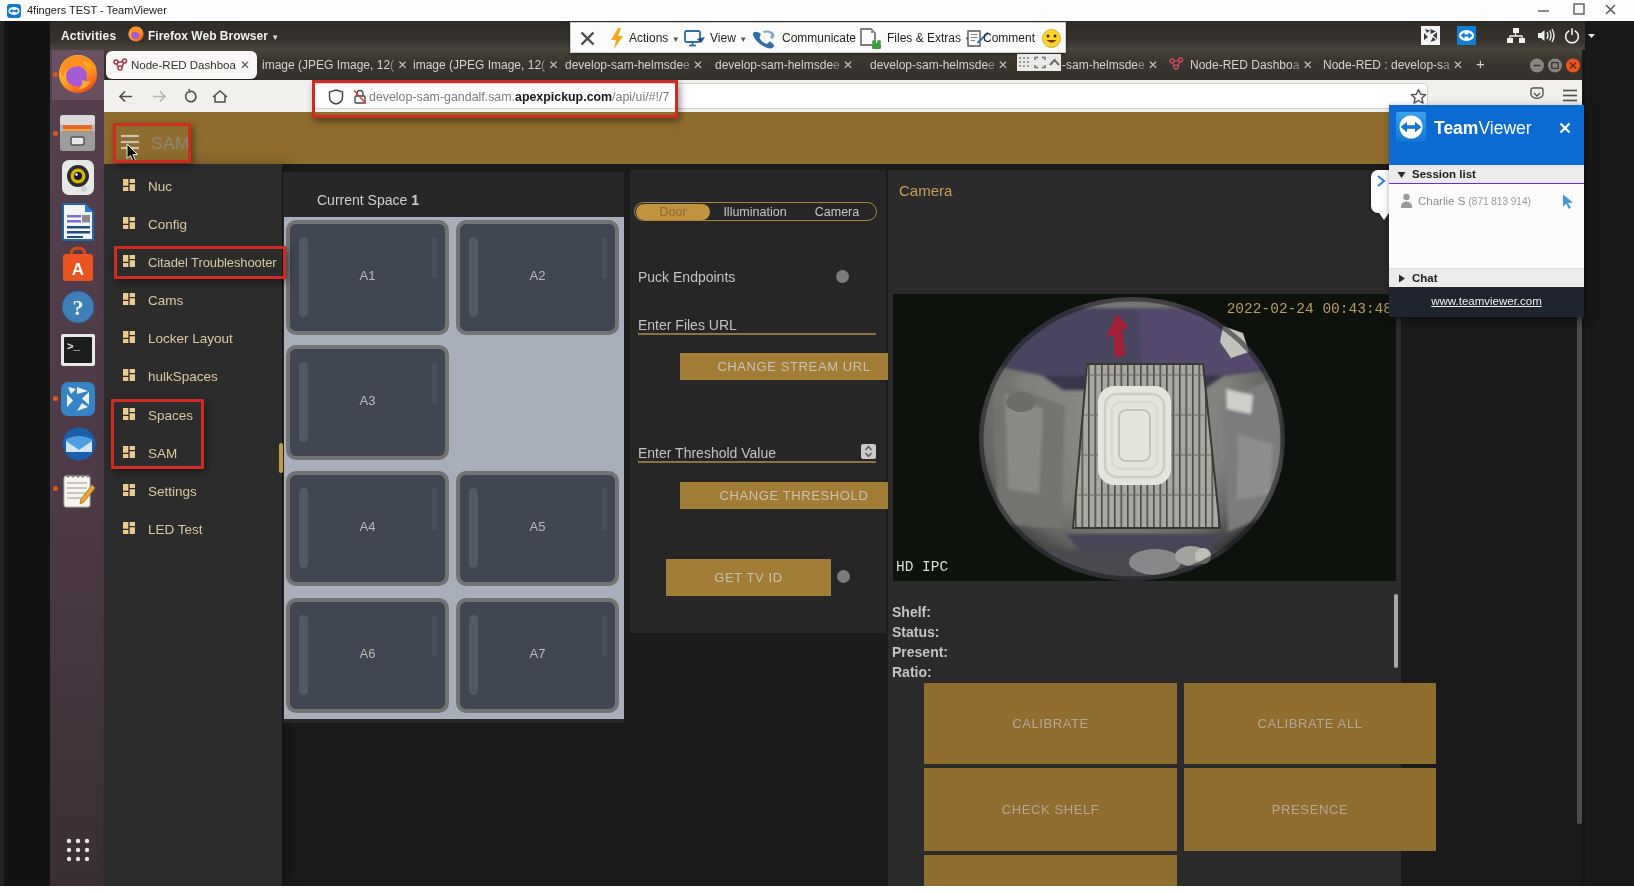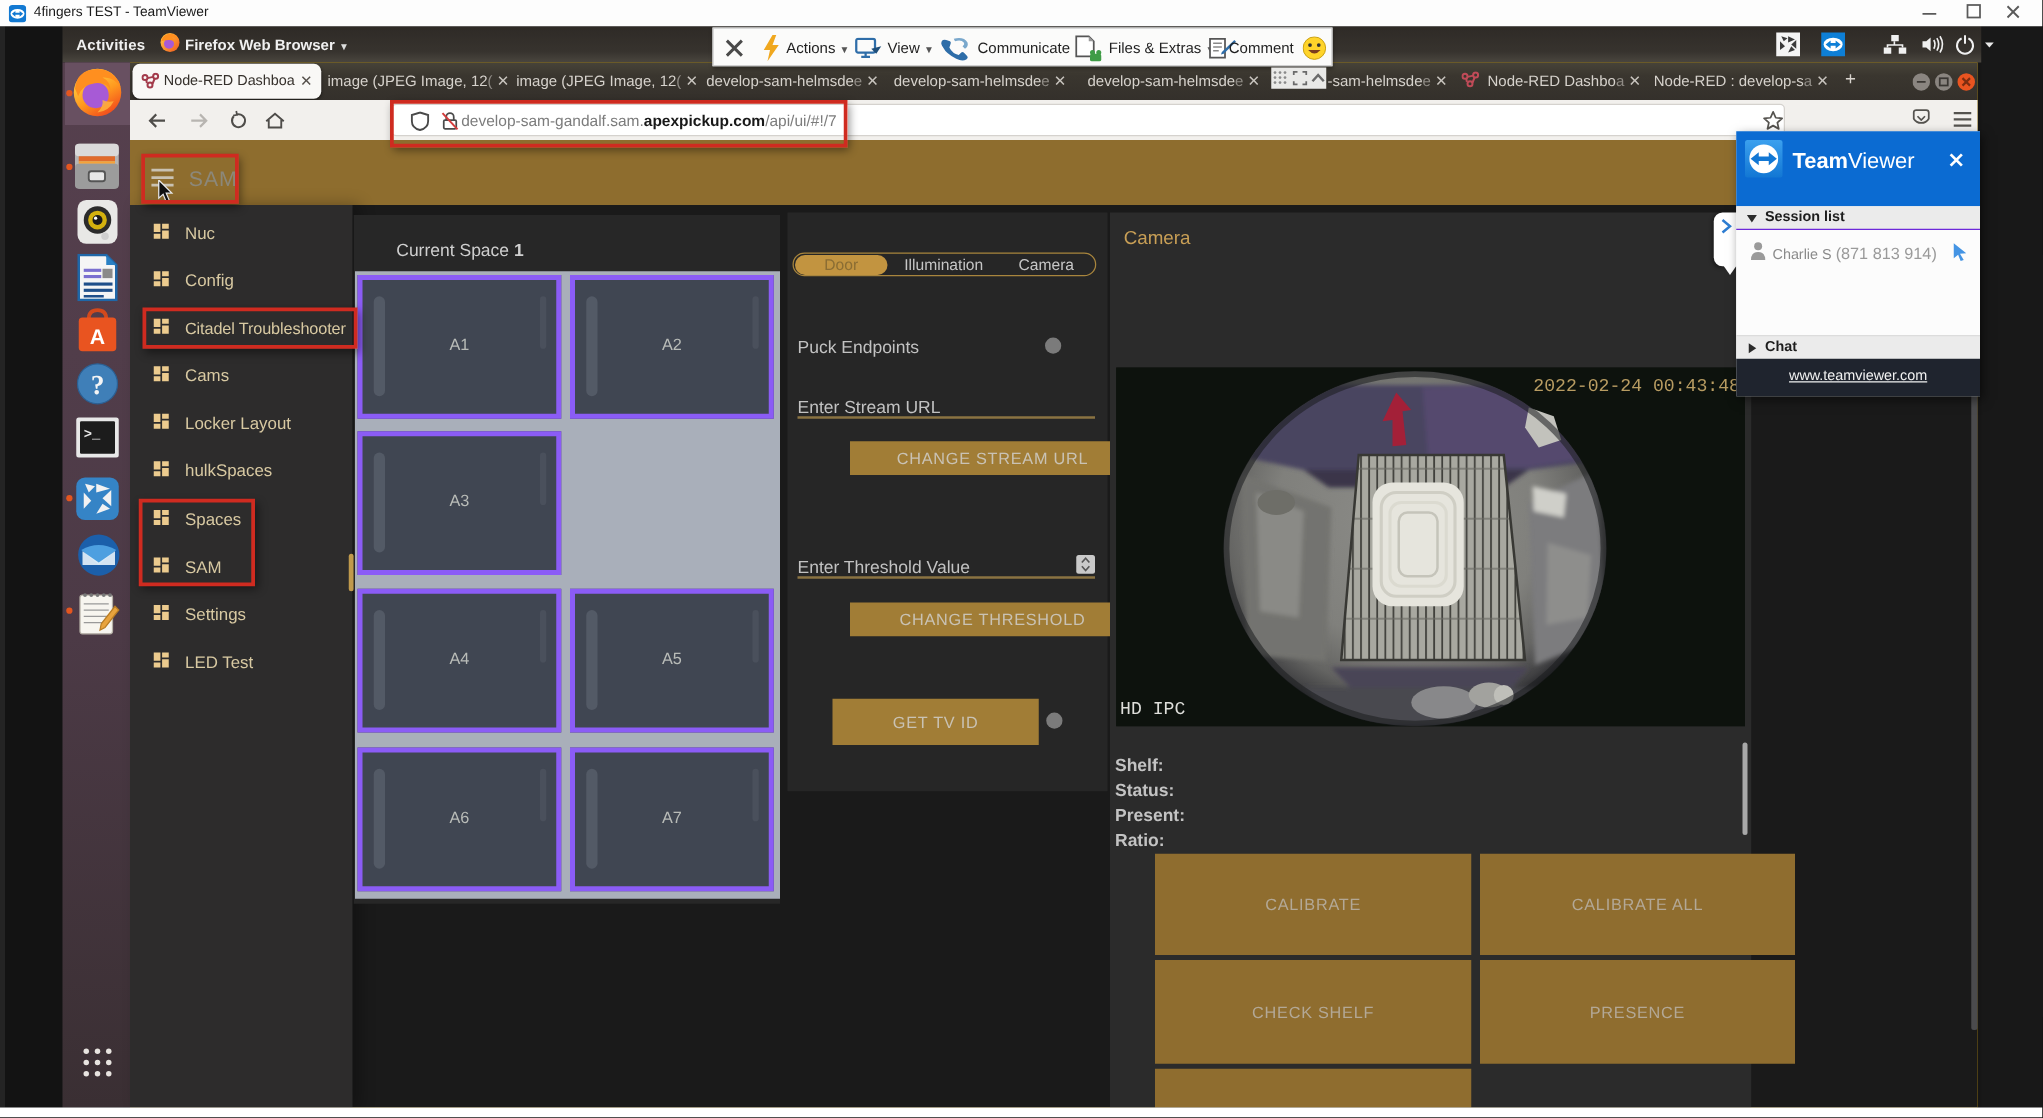--- a/index.html
+++ b/index.html
@@ -42,21 +42,21 @@
   #goldbar { left:0; top:0; width:1478px; height:52px; background:#8e6d2e; }
   #sidebar { left:0; top:52px; width:178px; height:722px; background:#2d2c2c; box-shadow:6px 0 12px rgba(0,0,0,.3); }
   .mitem { position:absolute; left:17px; height:20px; }
   .mico { position:absolute; left:0; top:1px; width:16px; height:16px; fill:#eccb8e; }
   .mtxt { position:absolute; left:27px; top:3px; font-size:13.5px; color:#d8c9a2; white-space:nowrap; }
 
   
   #cspanel { left:179px; top:60px; width:341px; height:551px; background:#272727; }
   #cstitle { position:absolute; left:34px; top:20px; font-size:14px; color:#cfcfcf; }
   #csframe { position:absolute; left:1px; top:45px; width:340px; height:502px; background:#a9afba; }
-  .card { position:absolute; width:163px; height:115px; background:#404652; border:4px solid #8b5cf6; border-radius:0; }
+  .card { position:absolute; width:163px; height:115px; background:#404652; border:4px solid #737373; border-radius:10px; }
   .card .lbl { position:absolute; width:100%; top:44px; text-align:center; font-size:13px; color:#b9bcb8; }
   .pillL { position:absolute; left:9px; top:13px; width:9px; height:80px; background:#535a66; border-radius:5px; }
   .pillR { position:absolute; right:8px; top:13px; width:5px; height:42px; background:#4a505c; border-radius:3px; }
   .hmi { background:#9c9c99 !important; border-color:#8a8a88 !important; }
   .hmi .lbl { color:#4b4b4b !important; }
 
   
   #midpanel { left:526px; top:58px; width:256px; height:463px; background:#262626; }
   .goldbtn { position:absolute; background:#a17d36; color:#c9c2b4; text-align:center; letter-spacing:.6px; font-size:13px;margin-left:36px; }
   .gcirc { position:absolute; width:13px; height:13px; border-radius:50%; background:#7b7b7b; }
@@ -443,21 +443,21 @@
             </div>
         </div>
         <div id="midpanel" class="abs">
           <div class="abs" style="left:4px;top:32px;width:243px;height:19px;border:1.5px solid #a8853d;border-radius:10px;"></div>
           <div class="abs" style="left:6px;top:33.5px;width:74px;height:16px;background:#c29440;border-radius:8px;"></div>
           <div class="abs" style="left:6px;top:35px;width:74px;text-align:center;font-size:12.5px;color:#8a6d33">Door</div>
           <div class="abs" style="left:88px;top:35px;width:74px;text-align:center;font-size:12.5px;color:#c6c6c6">Illumination</div>
           <div class="abs" style="left:170px;top:35px;width:74px;text-align:center;font-size:12.5px;color:#c6c6c6">Camera</div>
           <div class="inlabel" style="left:8px;top:99px">Puck Endpoints</div>
           <div class="gcirc" style="left:206px;top:100px"></div>
-          <div class="inlabel" style="left:8px;top:147px">Enter Stream URL</div>
+          <div class="inlabel" style="left:8px;top:147px">Enter Files URL</div>
           <div class="inline" style="left:8px;top:163px;width:238px"></div>
           <div class="goldbtn" style="left:14px;top:183px;width:228px;height:27px;line-height:27px;">CHANGE STREAM URL</div>
           <div class="inlabel" style="left:8px;top:275px">Enter Threshold Value</div>
           <div class="abs" style="left:231px;top:274px;width:15px;height:15px;background:#c9c9c9;border-radius:2px;"><svg width="15" height="15" viewBox="0 0 15 15">
                 <path d="M4.5 6 L7.5 2.5 L10.5 6 M4.5 9 L7.5 12.5 L10.5 9" fill="none" stroke="#555" stroke-width="1.3"></path>
               </svg></div>
           <div class="inline" style="left:8px;top:291px;width:238px"></div>
           <div class="goldbtn" style="left:14px;top:312px;width:228px;height:27px;line-height:27px;">CHANGE THRESHOLD</div>
           <div class="goldbtn" style="left:0px;top:389px;width:165px;height:37px;line-height:37px;">GET TV ID</div>
           <div class="gcirc" style="left:207px;top:400px"></div>
@@ -632,21 +632,21 @@
       <svg class="abs" style="left:8px;top:6px" width="9" height="8" viewBox="0 0 9 8">
           <path d="M0.5 1 L8.5 1 L4.5 7 Z" fill="#2b2b2b"></path>
         </svg>
       <div class="abs" style="left:23px;top:3px;font-size:11.5px;font-weight:700;color:#1d1d1d">Session list</div>
     </div>
     <div class="abs" style="left:0;top:79px;width:195px;height:84px;background:#fcfcfc">
       <svg class="abs" style="left:11px;top:9px" width="13" height="15" viewBox="0 0 13 15">
           <circle cx="6.5" cy="4" r="3.2" fill="#9a9a9a"></circle>
           <path d="M0.8 15 Q0.8 8.6 6.5 8.6 Q12.2 8.6 12.2 15 Z" fill="#9a9a9a"></path>
         </svg>
-      <div class="abs" style="left:29px;top:11px;font-size:11.5px;color:#8a8a8a">Charlie S <span style="font-size:13px;color:#9a9a9a">(871 813 914)</span></div>
+      <div class="abs" style="left:29px;top:11px;font-size:11.5px;color:#8a8a8a">Charlie S <span style="font-size:10px;color:#9a9a9a">(871 813 914)</span></div>
       <svg class="abs" style="left:173px;top:10px" width="13" height="15" viewBox="0 0 13 15">
           <path d="M1 0.5 L11 8.5 L6 9 L9 14 L6.5 14.8 L4.5 9.8 L1 12.5 Z" fill="#4494e4"></path>
         </svg>
     </div>
     <div class="abs" style="left:0;top:163px;width:195px;height:19px;background:#ebebeb;border-top:1px solid #dcdcdc">
       <svg class="abs" style="left:9px;top:5px" width="8" height="9" viewBox="0 0 8 9">
           <path d="M1 0.5 L7 4.5 L1 8.5 Z" fill="#2b2b2b"></path>
         </svg>
       <div class="abs" style="left:23px;top:3px;font-size:11.5px;font-weight:700;color:#1d1d1d">Chat</div>
     </div>

